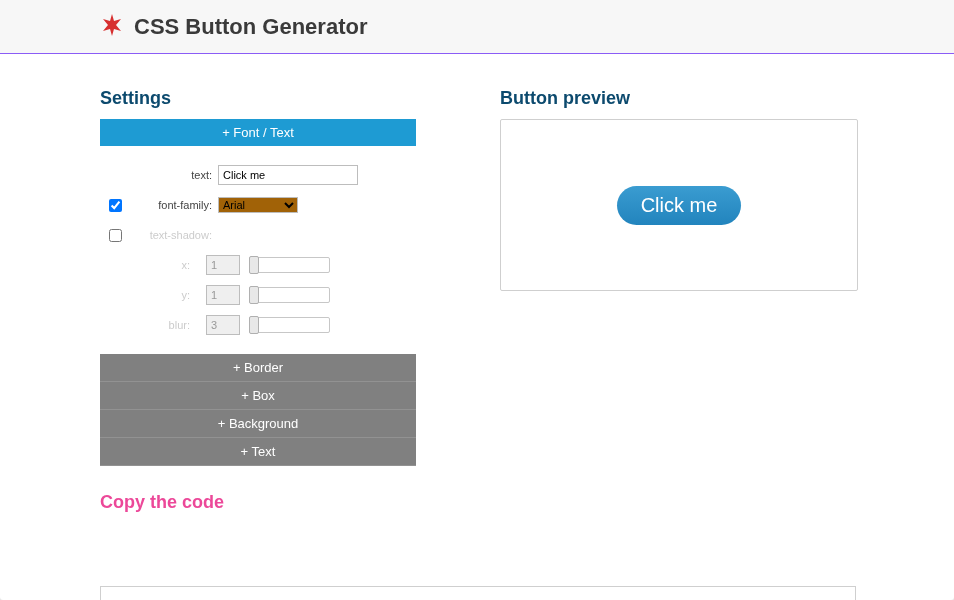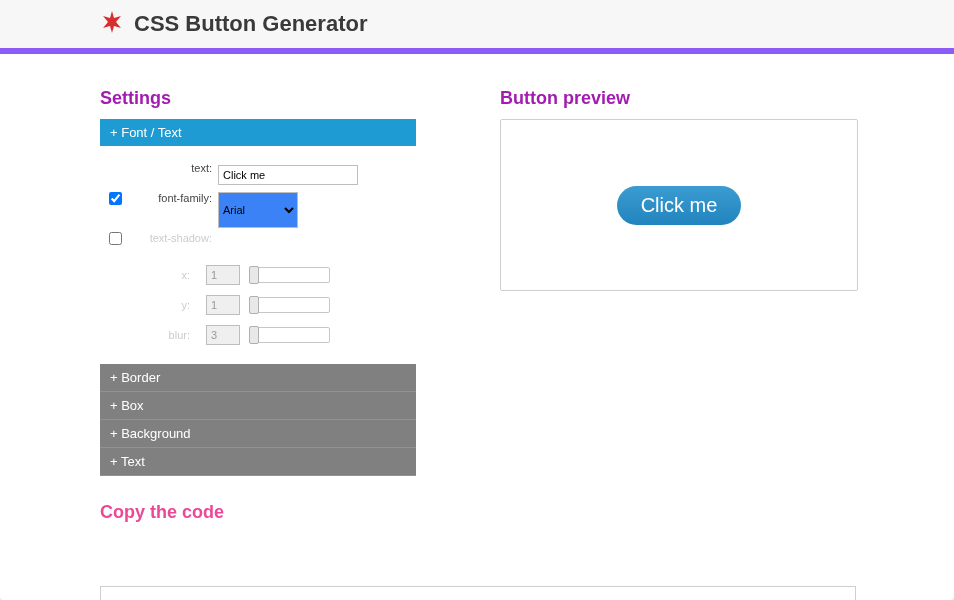--- a/index.html
+++ b/index.html
@@ -13,21 +13,21 @@
   }
   .frame {
     width: 954px;
     height: 600px;
     box-shadow: 0 0 6px rgba(0,0,0,.35);
     border-radius: 3px;
     background:#fff;
   }
   .header {
     height: 54px;
-    border-bottom: 6px solid #8b5cf6;
+    border-bottom: 1px solid #8b5cf6;
     background: #f7f7f7;
     display:flex;
     align-items:center;
     padding-left: 100px;
   }
   .star-icon { margin-right: 10px; }
   .title {
     font-size: 22px;
     font-weight: 700;
     color: #3a3a3a;
@@ -35,50 +35,52 @@
   .content {
     display:flex;
     padding: 34px 0 0 100px;
     gap: 84px;
   }
   .left { width: 316px; }
   .right { width: 358px; }
   h2.section {
     font-size: 18px;
     font-weight: 700;
-    color: #a21caf;
+    color: #0c4a6e;
     margin-bottom: 10px;
   }
   .panel { width: 316px; }
   .accordion-header {
     background:#808080;
     color:#fff;
     font-size:13px;
     padding: 6px 10px;
     border-bottom:1px solid #929292;
     cursor:pointer;
+    text-align:center;
   }
   .accordion-header.active {
     background:#2a9fd6;
     background: #2196d6;
     background: #2aa0d8;
     background: #2b9fd6;
     background: #2ca0d8;
     background:#2199d4;
     background:#2c9fd6;
     border-bottom:none;
     color:#fff;
   }
   .accordion-header.active { background:#1e9bd3; }
   .accordion-body {
     background:#fff;
     padding: 14px 0 14px 0;
   }
   .row {
     display:flex;
+    align-items:center;
     min-height: 30px;
     padding: 2px 0;
   }
   .chk-cell { width: 30px; display:flex; justify-content:center; }
   .lbl-cell {
     width: 88px;
     text-align:right;
     font-size:11px;
     color:#444;
     padding-right:6px;
@@ -90,24 +92,24 @@
     height:20px;
     font-size:11px;
     padding: 0 4px;
     background:#fff;
   }
   .txt-wide { width: 140px; }
   .txt-med { width: 82px; }
   .txt-small { width: 34px; }
   select {
     border:1px solid #bdbdbd;
-    height:36px;
+    height:16px;
     font-size:11px;
     width:80px;
-    background:#3b82f6;
+    background:#a16207;
   }
   .swatch {
     width:18px; height:18px;
     border:1px solid #c7c7c7;
     background:#fff;
   }
   .swatch.dark { background:#666; border-color:#666; }
   .slider {
     position:relative;
     width:80px;

